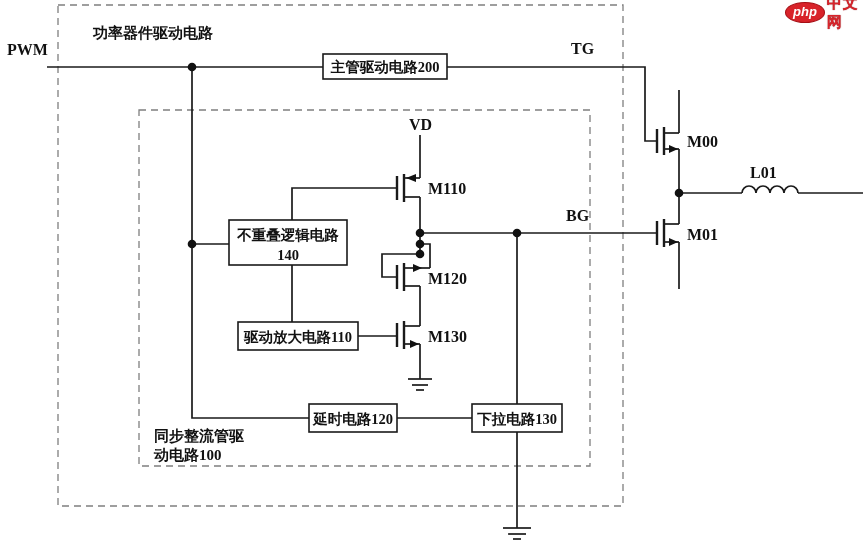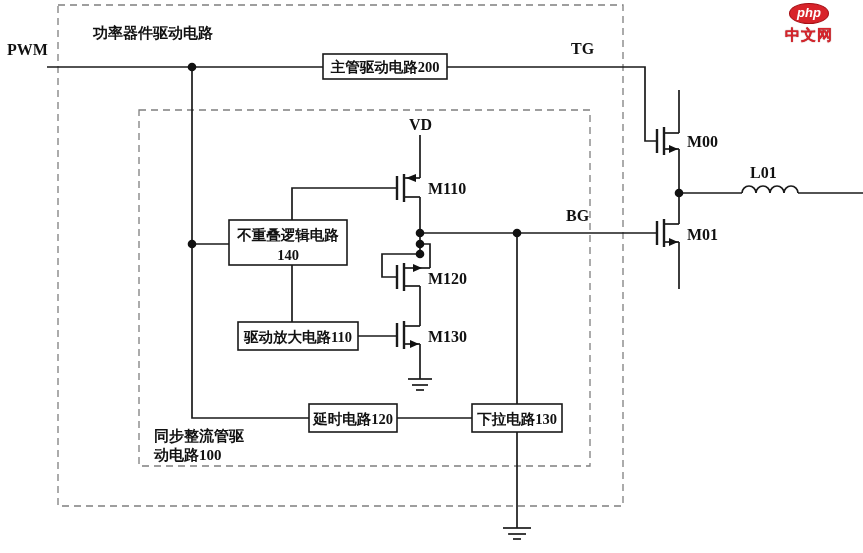--- a/index.html
+++ b/index.html
@@ -17,21 +17,20 @@
   .wire{stroke:#1a1a1a;stroke-width:1.7;fill:none;}
   .bar{stroke:#1a1a1a;stroke-width:2.4;fill:none;}
   .blockrect{fill:#ffffff;stroke:#1a1a1a;stroke-width:1.6;}
   .dashedrect{fill:none;stroke:#7f7f7f;stroke-width:1.3;stroke-dasharray:7 5;}
   .dot{fill:#111;}
   .arrow{fill:#111;stroke:none;}
   
   .logo{
     position:absolute;top:3px;left:785px;height:19px;display:flex;align-items:center;gap:2px;
     font-family:"Liberation Sans", sans-serif;
-    flex-direction:column;
   }
   .logo-oval{
     background:#d8232a;color:#fff;font-weight:bold;font-style:italic;
     font-size:13px;line-height:16px;border-radius:50%/50%;
     padding:1px 7px 2px 7px;border:1px solid #a50f15;
   }
   .logo-cn{
     color:#d8232a;font-weight:bold;font-size:15px;letter-spacing:1px;
     text-shadow:0 0 1px #7a0c10;
   }

